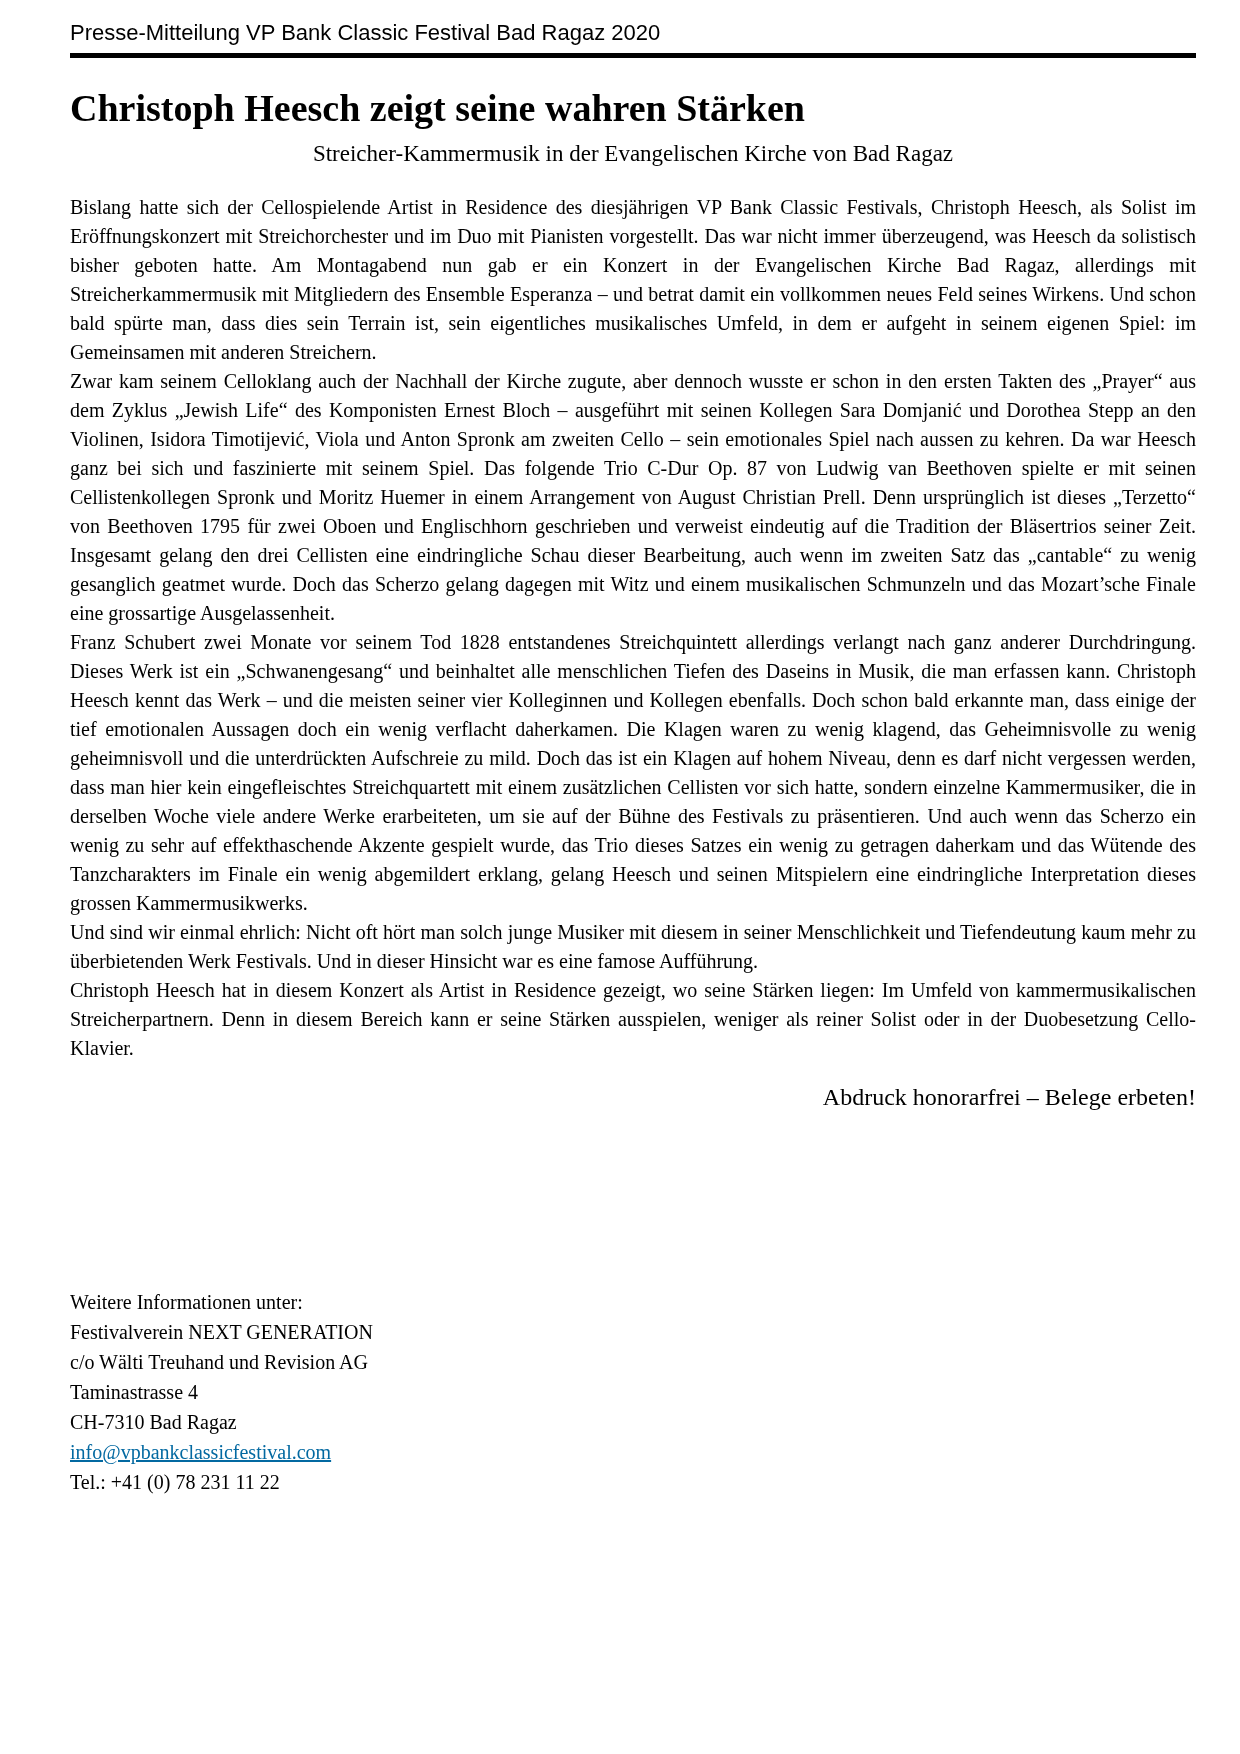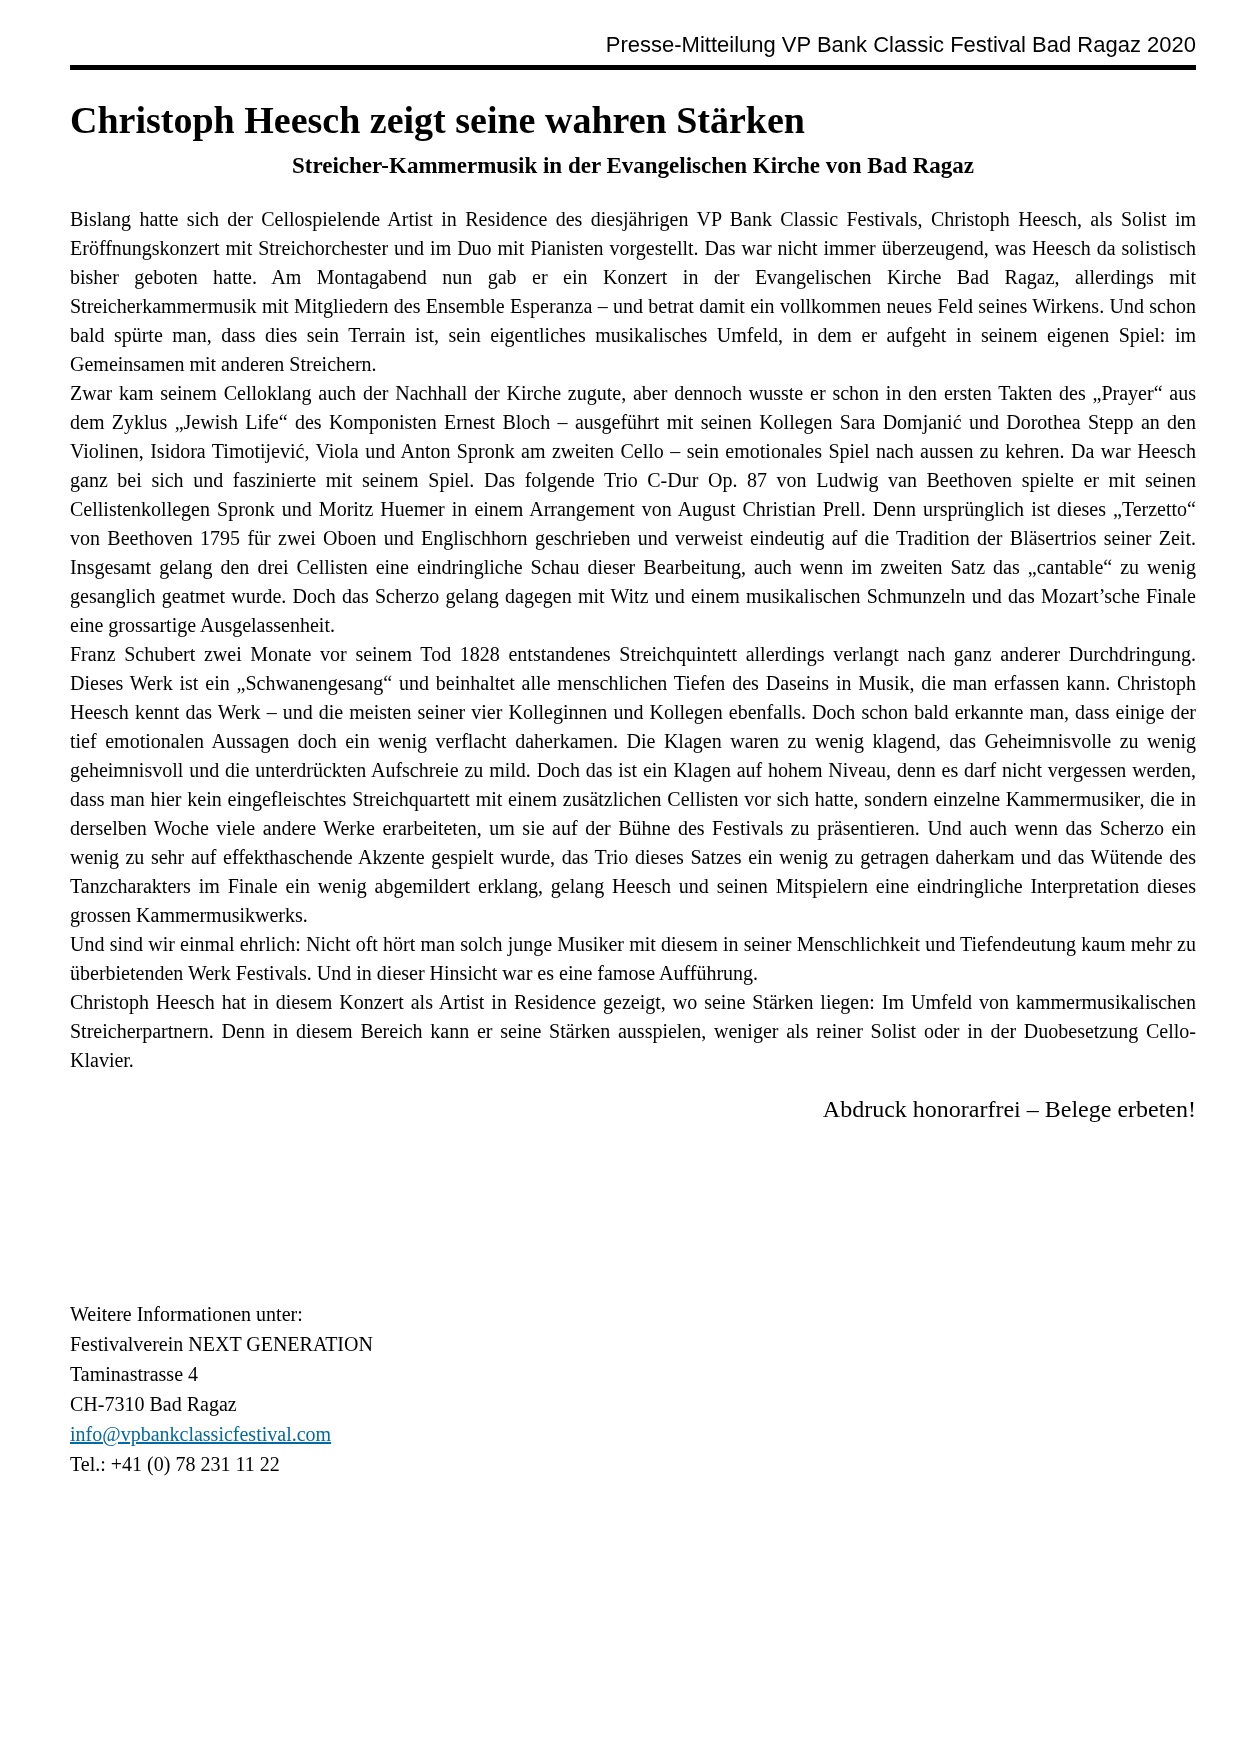--- a/index.html
+++ b/index.html
@@ -13,40 +13,40 @@
     font-family: "Liberation Serif", serif;
     overflow: hidden;
   }
   .content {
     position: absolute;
     left: 70px;
     top: 0;
     width: 1126px;
   }
   .header {
-    padding-top: 32px;
+    padding-top: 20px;
     padding-bottom: 7px;
     border-bottom: 5px solid #000000;
-    text-align: right;
+    text-align: left;
     font-family: "Liberation Sans", sans-serif;
     font-size: 22px;
     line-height: 26px;
     white-space: nowrap;
   }
   .title {
     margin: 27px 0 0 0;
     font-family: "Liberation Serif", serif;
     font-weight: bold;
     font-size: 38px;
     line-height: 46px;
   }
   .subtitle {
     margin: 8px 0 0 0;
     text-align: center;
-    font-weight: bold;
+    font-weight: normal;
     font-size: 23px;
     line-height: 29px;
   }
   .body-text {
     margin-top: 25px;
     font-size: 20px;
     line-height: 29px;
     text-align: justify;
   }
   .body-text p { margin: 0; padding: 0; }
@@ -88,20 +88,21 @@
       <p>Franz Schubert zwei Monate vor seinem Tod 1828 entstandenes Streichquintett allerdings verlangt nach ganz anderer Durchdringung. Dieses Werk ist ein „Schwanengesang“ und beinhaltet alle menschlichen Tiefen des Daseins in Musik, die man erfassen kann. Christoph Heesch kennt das Werk – und die meisten seiner vier Kolleginnen und Kollegen ebenfalls. Doch schon bald erkannte man, dass einige der tief emotionalen Aussagen doch ein wenig verflacht daherkamen. Die Klagen waren zu wenig klagend, das Geheimnisvolle zu wenig geheimnisvoll und die unterdrückten Aufschreie zu mild. Doch das ist ein Klagen auf hohem Niveau, denn es darf nicht vergessen werden, dass man hier kein eingefleischtes Streichquartett mit einem zusätzlichen Cellisten vor sich hatte, sondern einzelne Kammermusiker, die in derselben Woche viele andere Werke erarbeiteten, um sie auf der Bühne des Festivals zu präsentieren. Und auch wenn das Scherzo ein wenig zu sehr auf effekthaschende Akzente gespielt wurde, das Trio dieses Satzes ein wenig zu getragen daherkam und das Wütende des Tanzcharakters im Finale ein wenig abgemildert erklang, gelang Heesch und seinen Mitspielern eine eindringliche Interpretation dieses grossen Kammermusikwerks.</p>
       <p>Und sind wir einmal ehrlich: Nicht oft hört man solch junge Musiker mit diesem in seiner Menschlichkeit und Tiefendeutung kaum mehr zu überbietenden Werk Festivals. Und in dieser Hinsicht war es eine famose Aufführung.</p>
       <p>Christoph Heesch hat in diesem Konzert als Artist in Residence gezeigt, wo seine Stärken liegen: Im Umfeld von kammermusikalischen Streicherpartnern. Denn in diesem Bereich kann er seine Stärken ausspielen, weniger als reiner Solist oder in der Duobesetzung Cello-Klavier.</p>
     </div>
 
     <p class="reprint-note">Abdruck honorarfrei – Belege erbeten!</p>
 
     <div class="contact">
       <div class="line">Weitere Informationen unter:</div>
       <div class="line">Festivalverein NEXT GENERATION</div>
+      <div class="line">c/o Wälti Treuhand und Revision AG</div>
       <div class="line">Taminastrasse 4</div>
       <div class="line">CH-7310 Bad Ragaz</div>
       <div class="line">
         <a class="email" href="#">info@vpbankclassicfestival.com</a>
       </div>
       <div class="line">Tel.: +41 (0) 78 231 11 22</div>
     </div>
 
   </div>
 </div>

